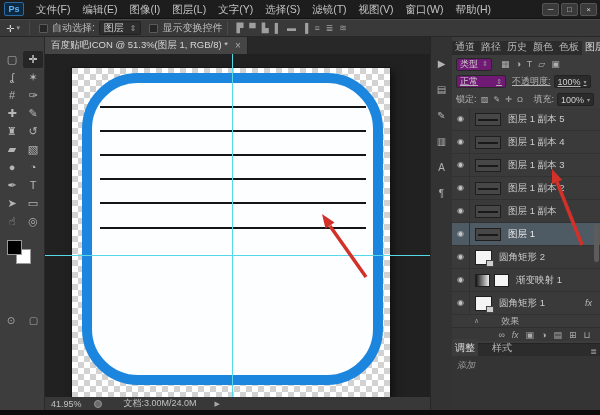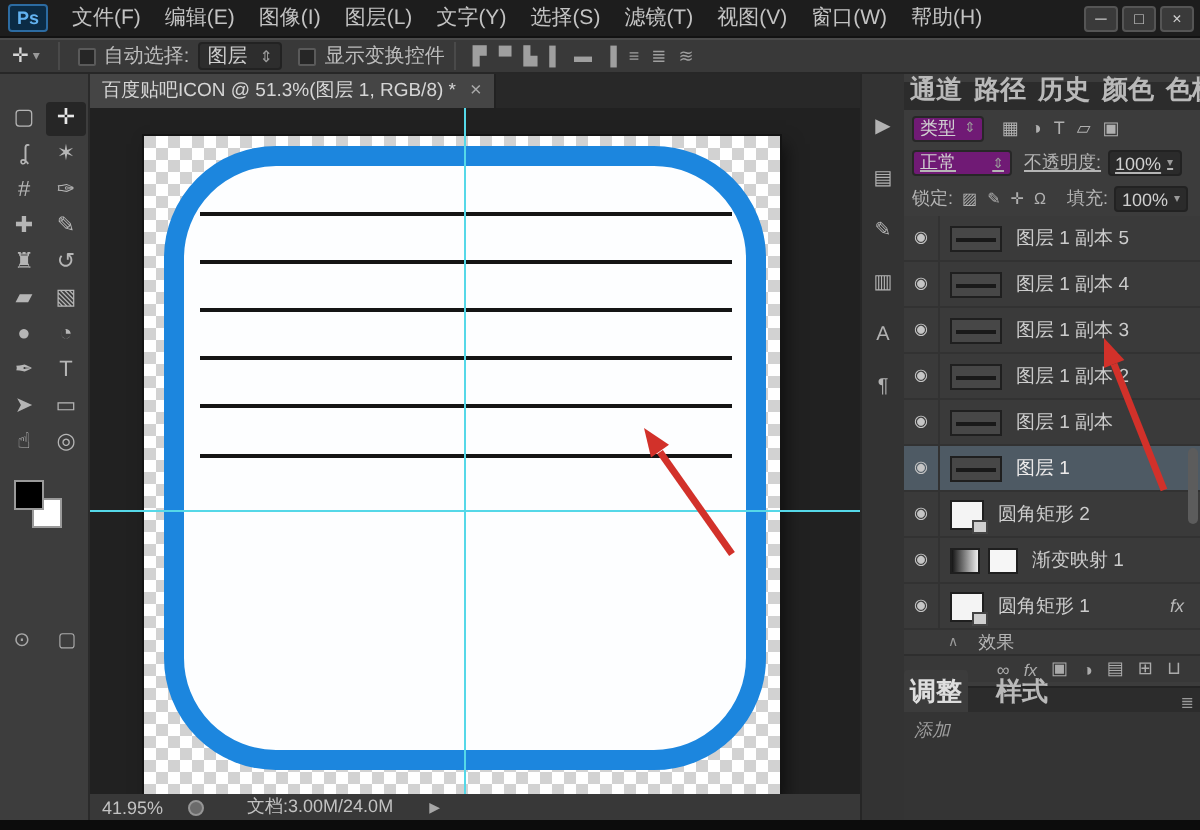--- a/index.html
+++ b/index.html
@@ -69,21 +69,21 @@
   .bottomstrip { position:absolute; left:0; top:410px; width:600px; height:5px; background:#0c0c0c; }
 
   
   .dock { position:absolute; left:430px; top:37px; width:22px; height:373px; background:#333;
     border-left:1px solid #262626; display:flex; flex-direction:column; align-items:center; padding-top:16px; }
   .dock span { font-size:10px; color:#b2b2b2; height:26px; line-height:22px; }
 
   
   .panels { position:absolute; left:452px; top:37px; width:148px; height:373px; background:#3c3c3c; }
   .ptabs { position:absolute; left:0; top:4px; width:148px; height:14px; background:#2c2c2c; display:flex; align-items:flex-end; }
-  .ptab { font-size:13px; color:#b9b9b9; padding:2px 3px 1px; white-space:nowrap;font-weight:bold; }
+  .ptab { font-size:10px; color:#b9b9b9; padding:2px 3px 1px; white-space:nowrap; }
   .ptab.active { background:#3c3c3c; color:#dedede; border-radius:2px 2px 0 0; }
   .pmenu { margin-left:auto; font-size:8px; color:#9a9a9a; padding:0 3px; }
   .frow { position:absolute; left:0; width:148px; display:flex; align-items:center; font-size:9px; color:#b5b5b5; }
   .row-filter { top:19px; height:16px; }
   .row-blend  { top:36px; height:17px;text-decoration:underline; }
   .row-lock   { top:54px; height:17px; }
   .dd { display:flex; align-items:center; background:#701a75; border:1px solid #272727; height:13px;
     padding:0 3px; border-radius:2px; color:#d0d0d0; }
   .dd .arr { font-size:7px; margin-left:4px; color:#999; }
   .valbox { display:flex; align-items:center; background:#2b2b2b; border:1px solid #222; height:13px;
@@ -102,21 +102,21 @@
   .th-line { width:26px; height:13px; margin-left:5px; background:#474747; border:1px solid #1f1f1f; position:relative; flex:none; }
   .th-line::after { content:""; position:absolute; left:2px; right:2px; top:5px; height:2px; background:#191919; }
   .th-shape { width:17px; height:15px; margin-left:5px; background:#f4f4f4; border:1px solid #1f1f1f; position:relative; flex:none; }
   .th-badge { position:absolute; right:-3px; bottom:-3px; width:8px; height:7px; background:#cfcfcf; border:1px solid #444; }
   .th-grad { width:15px; height:13px; margin-left:5px; border:1px solid #1f1f1f;
     background:linear-gradient(to right,#161616,#ededed); flex:none; }
   .th-mask { width:15px; height:13px; margin-left:4px; border:1px solid #1f1f1f; background:#f6f6f6; flex:none; }
   .fx-tag { position:absolute; right:8px; font-size:9px; font-style:italic; color:#b9b9b9; }
   .effects-row { height:12px; display:flex; align-items:center; font-size:9px; color:#b5b5b5; }
   .effects-row .chev { margin-left:22px; font-size:7px; color:#9a9a9a; }
-  .effects-row .lbl { margin-left:10px; }
+  .effects-row .lbl { margin-left:22px; }
   .scrollthumb { position:absolute; right:1px; top:187px; width:5px; height:38px; background:#5c5c5c; border-radius:3px; }
 
   .layers-bottombar { position:absolute; left:0; top:290px; width:148px; height:14px; background:#383838;
     border-top:1px solid #2e2e2e; display:flex; align-items:center; justify-content:flex-end; padding-right:6px; }
   .lbic { font-size:9px; color:#ababab; padding:0 3.5px; }
   .lbic.fx { font-style:italic; font-size:8.5px; }
 
   .adjtabs { position:absolute; left:0; top:306px; width:148px; height:13px; background:#2c2c2c;
     display:flex; align-items:flex-end; border-top:1px solid #242424;gap:11px; }
   .adj-body { position:absolute; left:0; top:319px; width:148px; height:54px; background:#343434; }

